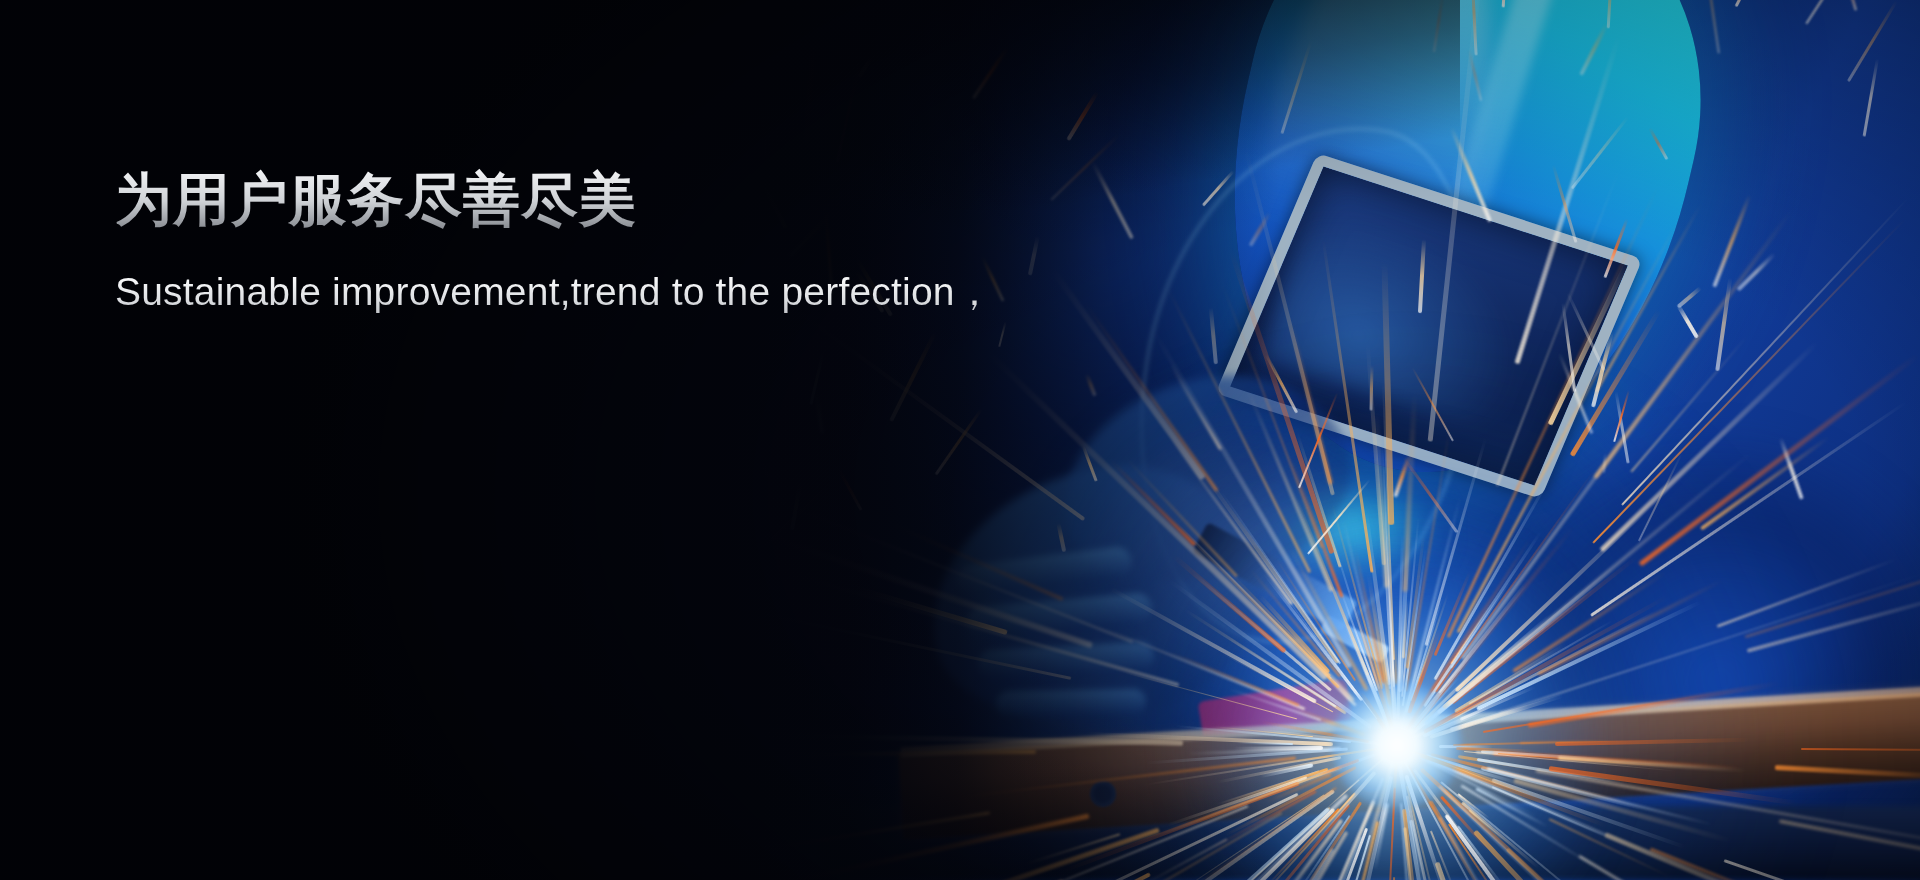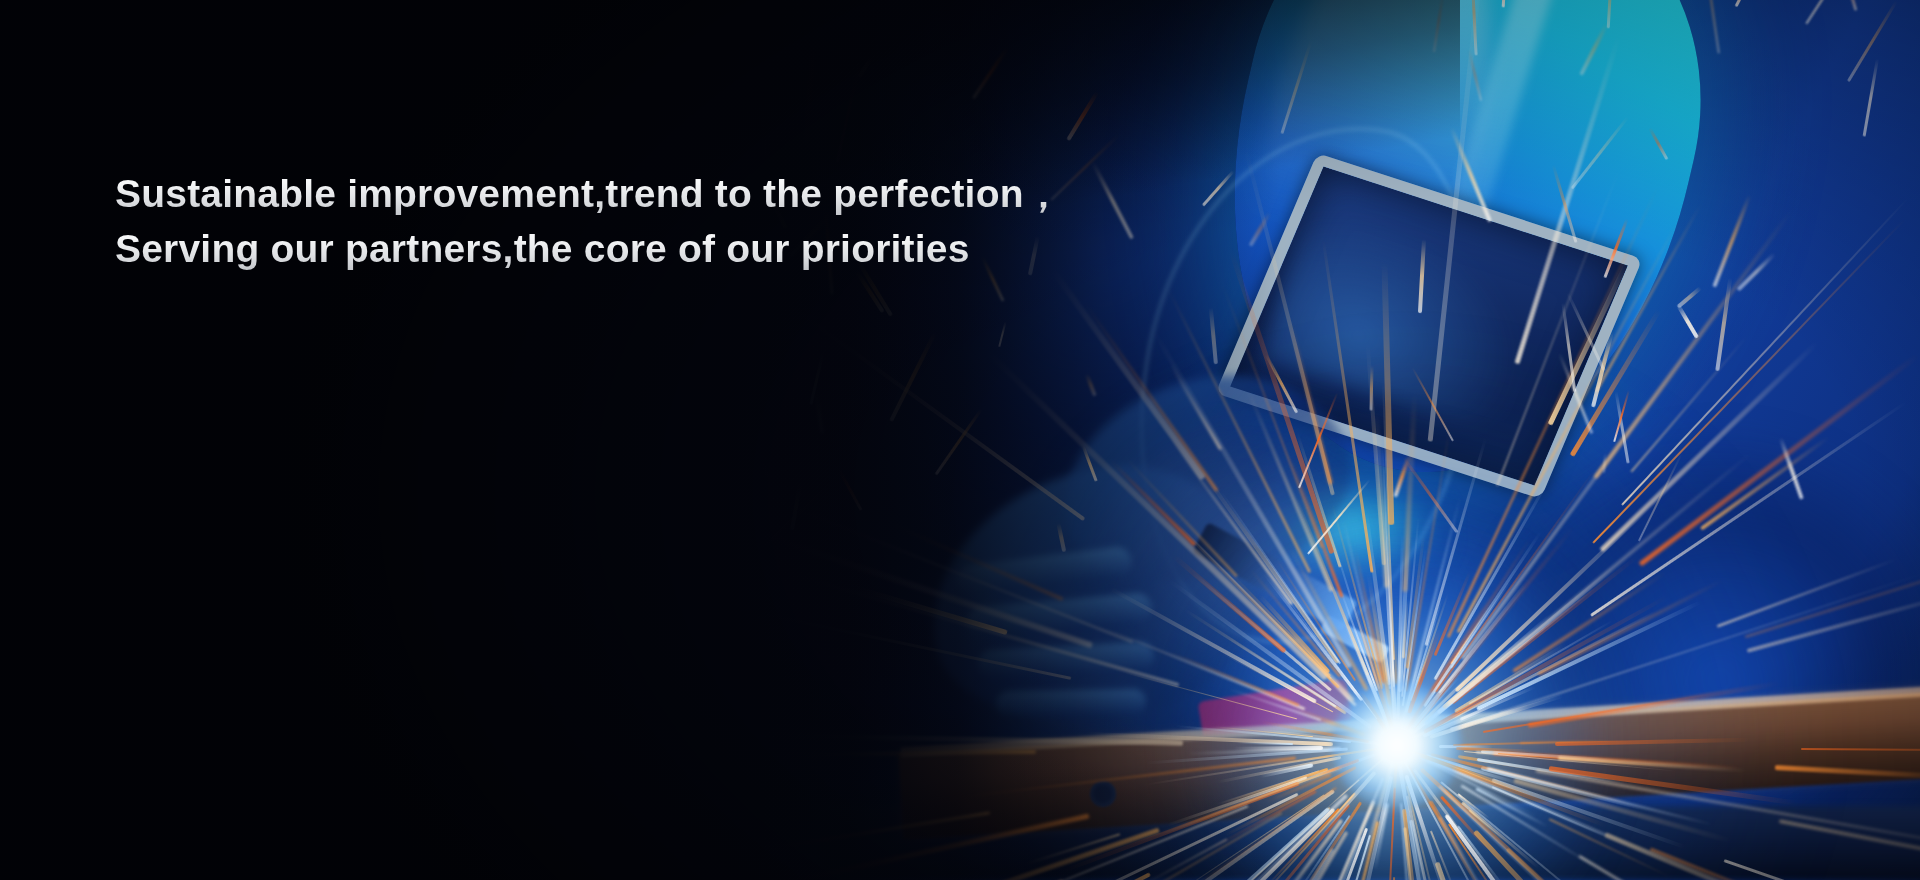--- a/index.html
+++ b/index.html
@@ -244,21 +244,21 @@
     letter-spacing:1px;
     white-space:nowrap;
     background:linear-gradient(180deg,#ffffff 0%,#f2f3f5 20%,#cfd2d6 52%,#8e9298 78%,#6e7278 100%);
     -webkit-background-clip:text;background-clip:text;
     color:transparent;-webkit-text-fill-color:transparent;
     text-shadow:none;
   }
   .en-block{margin-top:16px;}
   .en-line{
     font-size:39px;
-    font-weight:bold;
+    font-weight:normal;
     line-height:55px;
     letter-spacing:.2px;
     white-space:nowrap;
     background:linear-gradient(180deg,#ffffff 0%,#f6f7f8 30%,#dfe1e4 62%,#b9bcc1 100%);
     -webkit-background-clip:text;background-clip:text;
     color:transparent;-webkit-text-fill-color:transparent;
   }
 </style>
 </head>
 <body>
@@ -657,19 +657,19 @@
 
       <div class="arc-core"></div>
     </div>
 
     <div class="photo-fade"></div>
     <div class="photo-fade-top"></div>
     <div class="vignette"></div>
   </div>
 
   <div class="copy">
+    <div class="cn-line">为用户服务尽善尽美</div>
     <div class="en-block">
       <div class="en-line">Sustainable improvement,trend to the perfection，</div>
-      <div class="en-line">Serving our partners,the core of our priorities</div>
     </div>
   </div>
 
 </div>
 
 </body></html>

